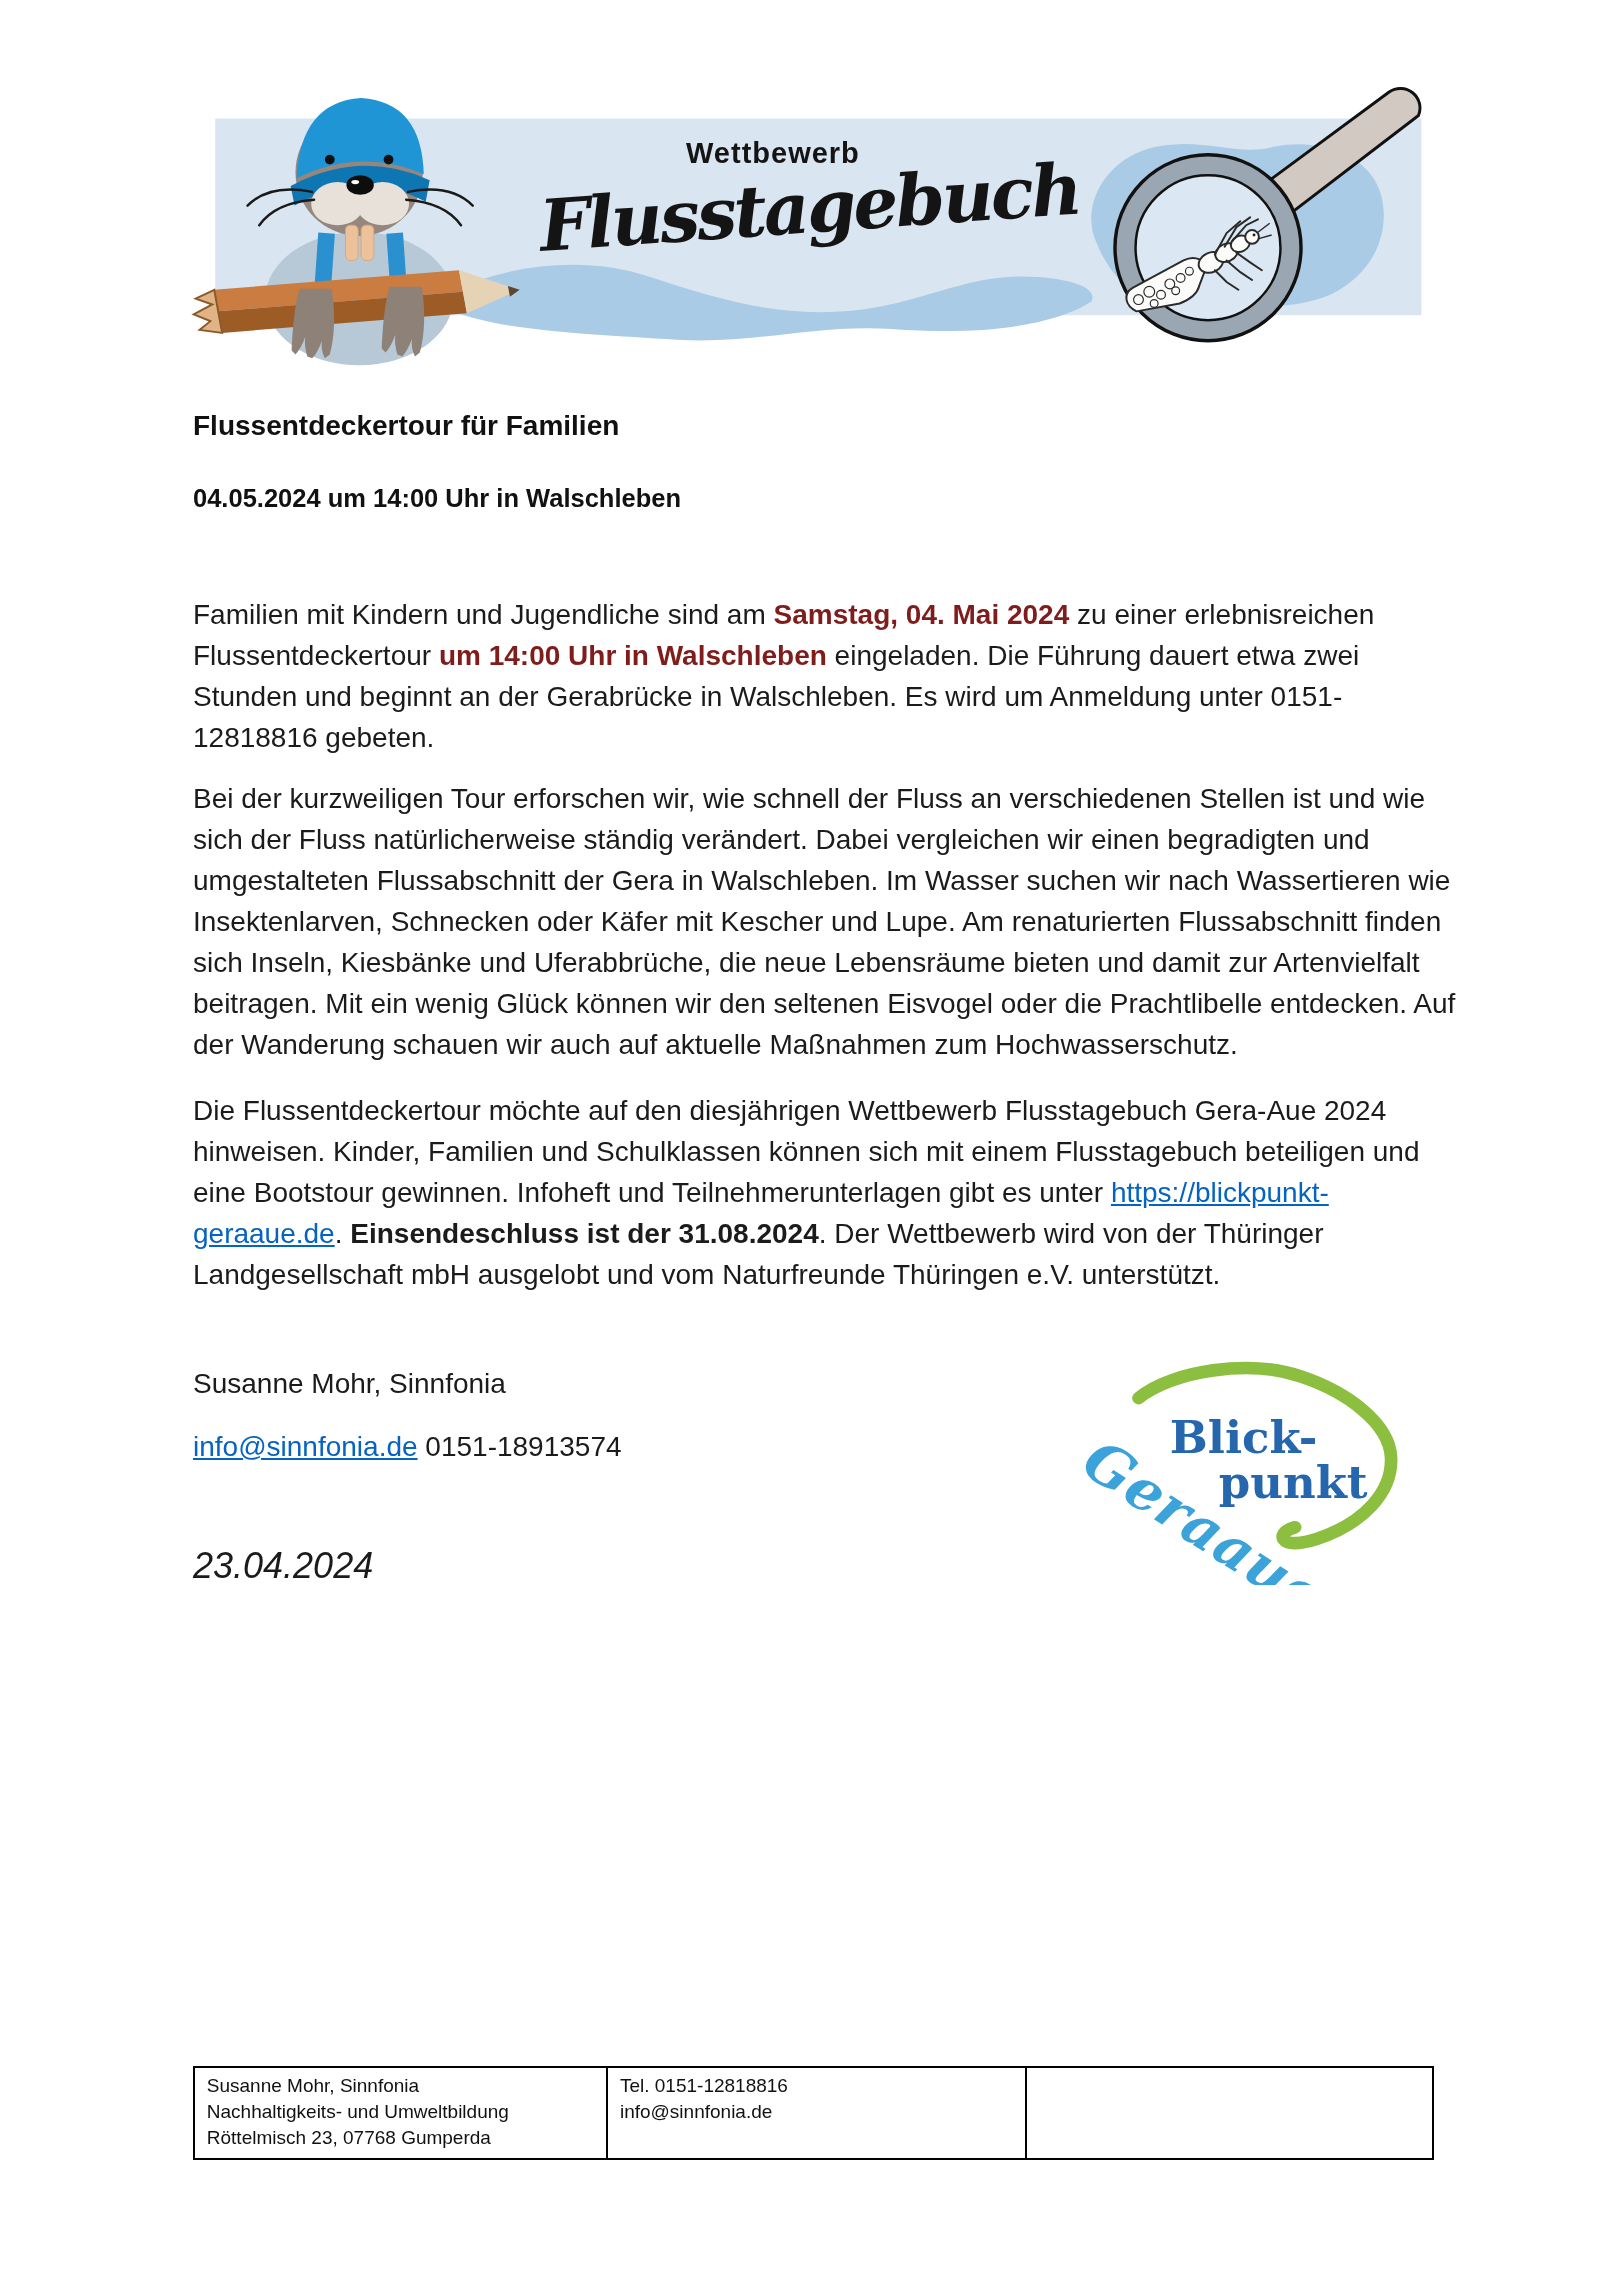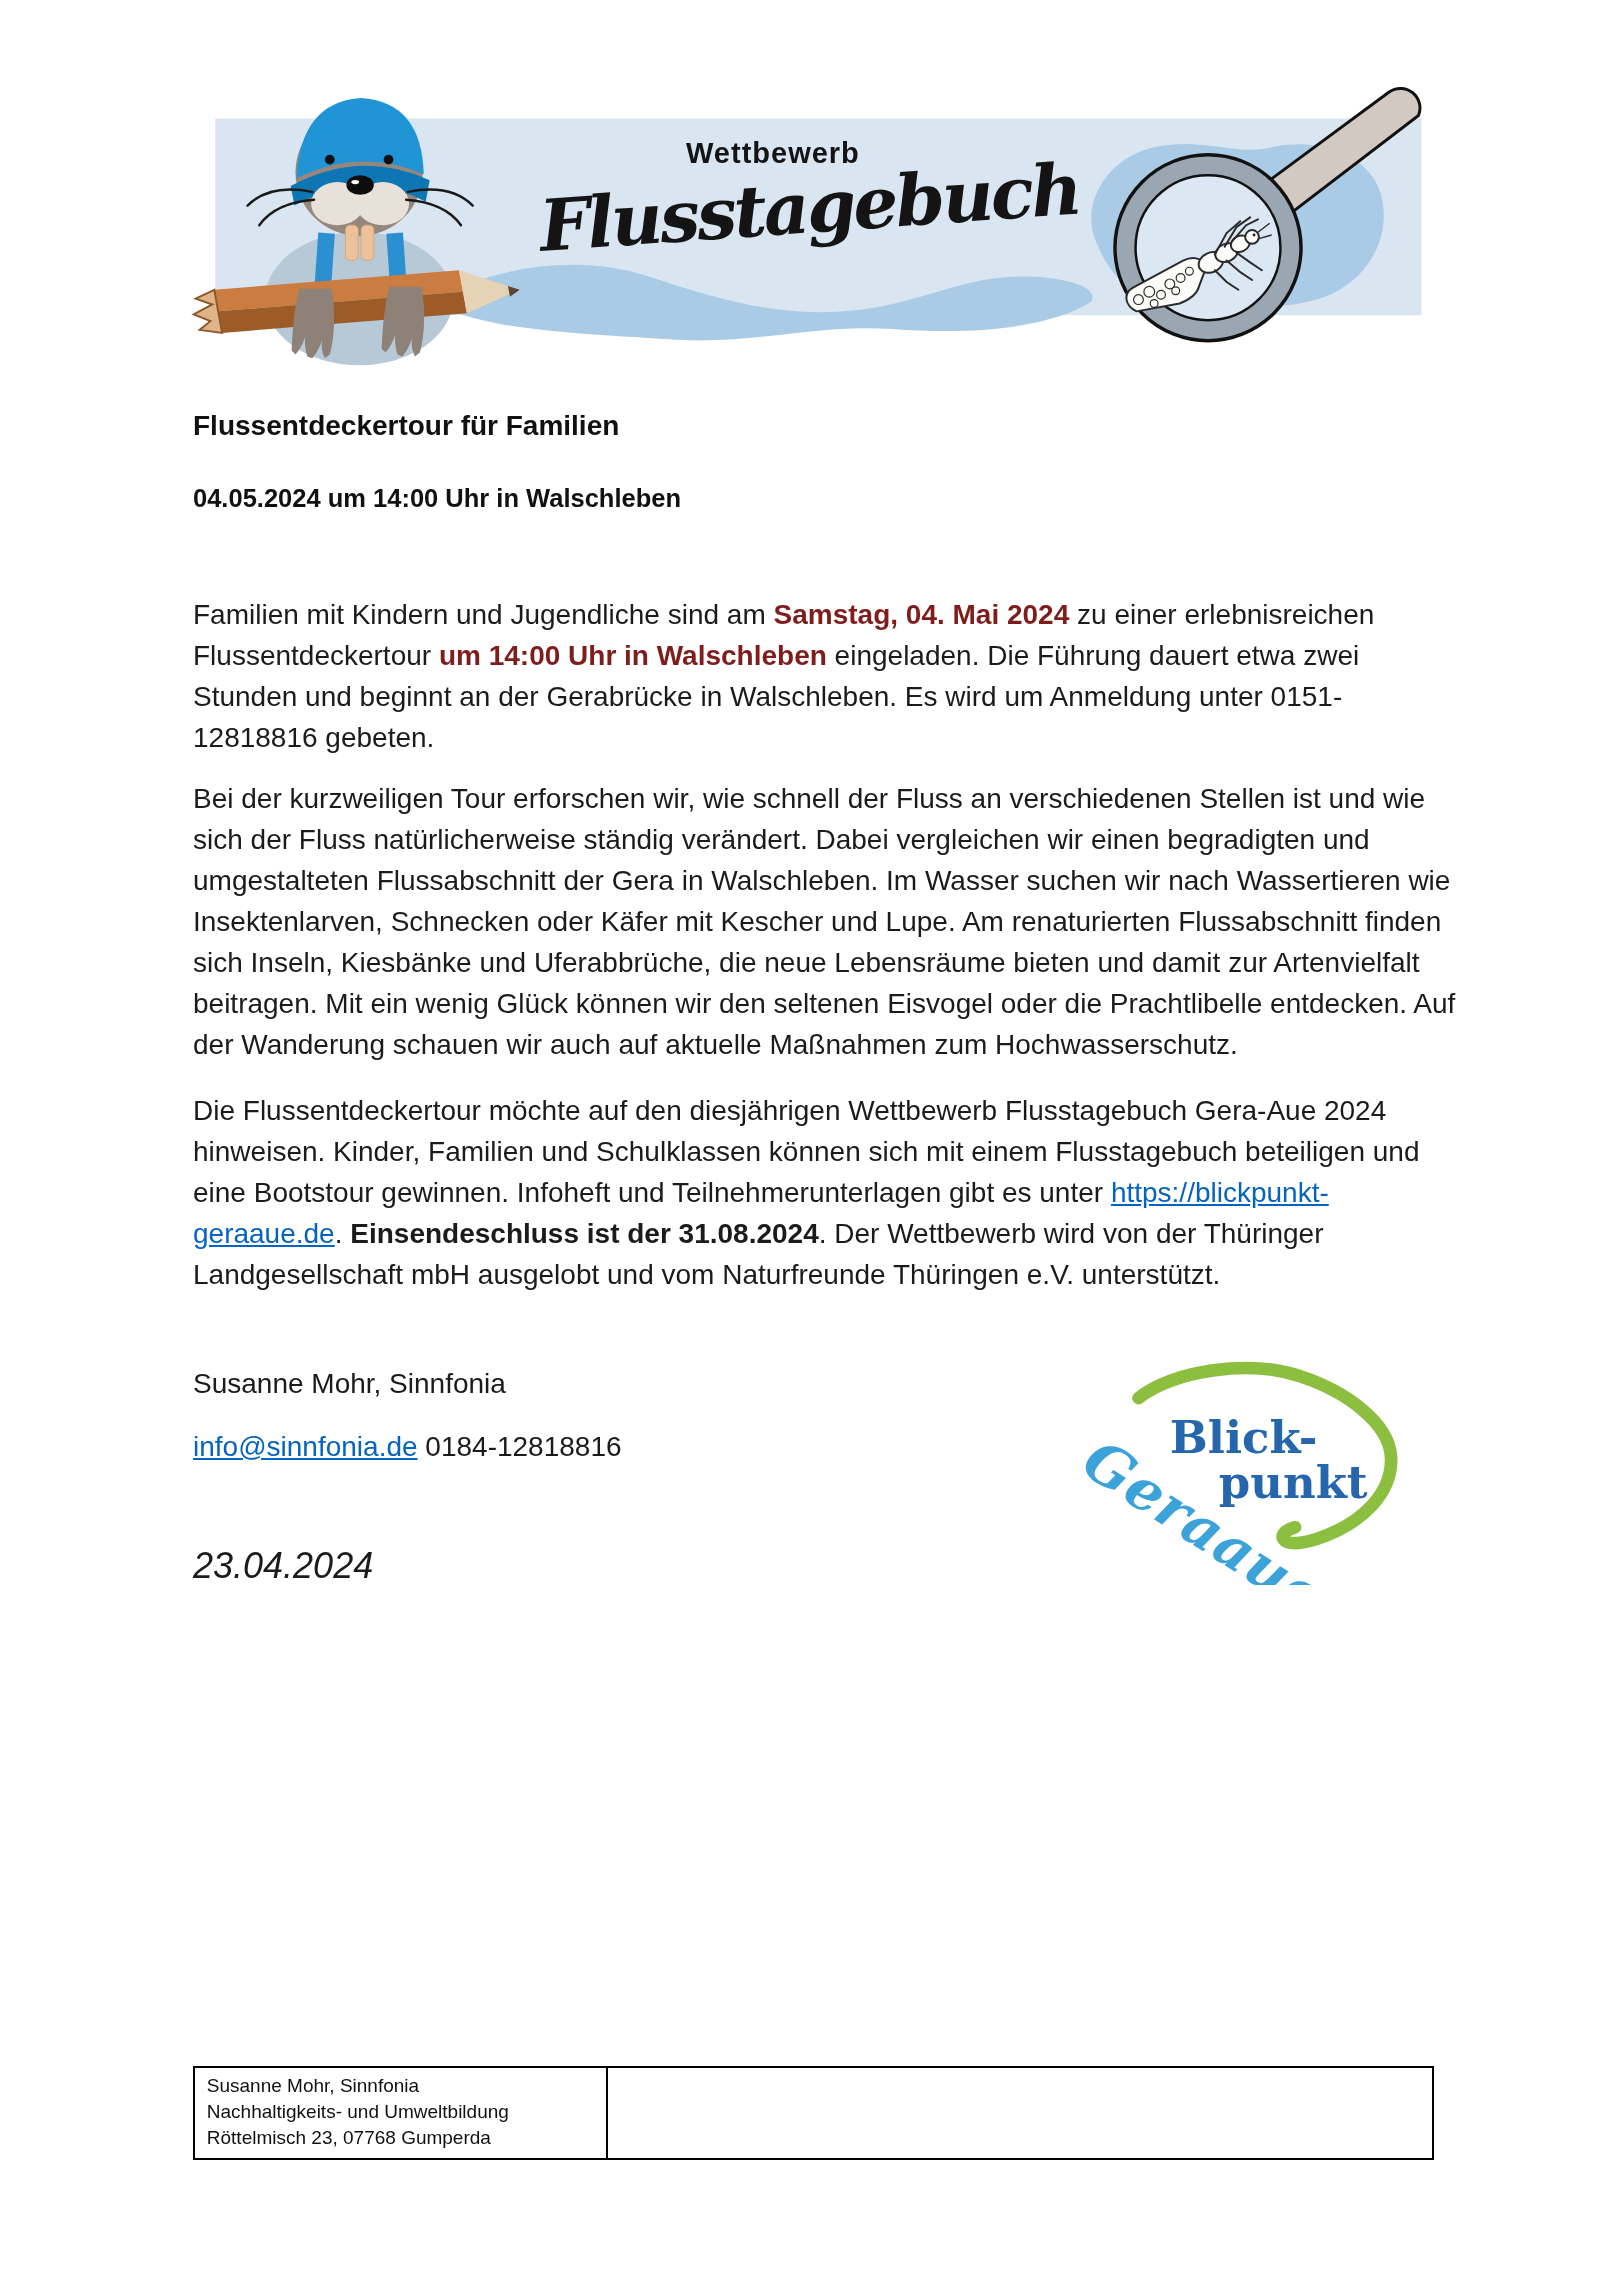--- a/index.html
+++ b/index.html
@@ -139,35 +139,39 @@
   <h1 class="doc-title" style="margin:0">Flussentdeckertour für Familien</h1>
   <h2 class="doc-subtitle" style="margin:0">04.05.2024 um 14:00 Uhr in Walschleben</h2>
 
   <div class="body-copy">
     <p><span>Familien mit Kindern und Jugendliche sind am </span><span class="highlight">Samstag, 04. Mai 2024</span><span> zu einer erlebnisreichen Flussentdeckertour </span><span class="highlight">um 14:00 Uhr in Walschleben</span><span> eingeladen. Die Führung dauert etwa zwei Stunden und beginnt an der Gerabrücke in Walschleben. Es wird um Anmeldung unter 0151-12818816 gebeten.</span></p>
     <p class="tight">Bei der kurzweiligen Tour erforschen wir, wie schnell der Fluss an verschiedenen Stellen ist und wie sich der Fluss natürlicherweise ständig verändert. Dabei vergleichen wir einen begradigten und umgestalteten Flussabschnitt der Gera in Walschleben. Im Wasser suchen wir nach Wassertieren wie Insektenlarven, Schnecken oder Käfer mit Kescher und Lupe. Am renaturierten Flussabschnitt finden sich Inseln, Kiesbänke und Uferabbrüche, die neue Lebensräume bieten und damit zur Artenvielfalt beitragen. Mit ein wenig Glück können wir den seltenen Eisvogel oder die Prachtlibelle entdecken. Auf der Wanderung schauen wir auch auf aktuelle Maßnahmen zum Hochwasserschutz.</p>
     <p><span>Die Flussentdeckertour möchte auf den diesjährigen Wettbewerb Flusstagebuch Gera-Aue 2024 hinweisen. Kinder, Familien und Schulklassen können sich mit einem Flusstagebuch beteiligen und eine Bootstour gewinnen. Infoheft und Teilnehmerunterlagen gibt es unter </span><a class="linkish">https://blickpunkt-geraaue.de</a><span>. </span><span class="bold">Einsendeschluss ist der 31.08.2024</span><span>. Der Wettbewerb wird von der Thüringer Landgesellschaft mbH ausgelobt und vom Naturfreunde Thüringen e.V. unterstützt.</span></p>
   </div>
 
   <div class="contact-name">Susanne Mohr, Sinnfonia</div>
-  <div class="contact-line"><a class="linkish">info@sinnfonia.de</a><span> 0184-12818816</span></div>
+  <div class="contact-line"><a class="linkish">info@sinnfonia.de</a><span> 0151-18913574</span></div>
   <div class="doc-date">23.04.2024</div>
 
   <svg class="logo-svg" width="353" height="230" viewBox="0 0 360 235">
     <path d="M 86 44 C 120 16 200 4 252 22 C 300 38 342 70 344 104
              C 346 140 316 172 268 188 C 252 193 238 194 234 188
              C 231 183 238 178 246 176" fill="none" stroke="#8cbe3f" stroke-width="13" stroke-linecap="round"></path>
     <text class="logo-script" x="25" y="118" transform="rotate(33 25 118)">Geraaue</text>
     <text class="logo-word" x="118" y="100">Blick-</text>
     <text class="logo-word" x="168" y="146">punkt</text>
   </svg>
 
   <div class="footer-table">
     <div class="footer-cell footer-cell-1">
       <div>Susanne Mohr, Sinnfonia</div>
       <div>Nachhaltigkeits- und Umweltbildung</div>
       <div>Röttelmisch 23, 07768 Gumperda</div>
     </div>
+    <div class="footer-cell footer-cell-2">
+      <div>Tel. 0151-12818816</div>
+      <div>info@sinnfonia.de</div>
+    </div>
     <div class="footer-cell footer-cell-3"></div>
   </div>
 
 </div>
 
 
 </body></html>

